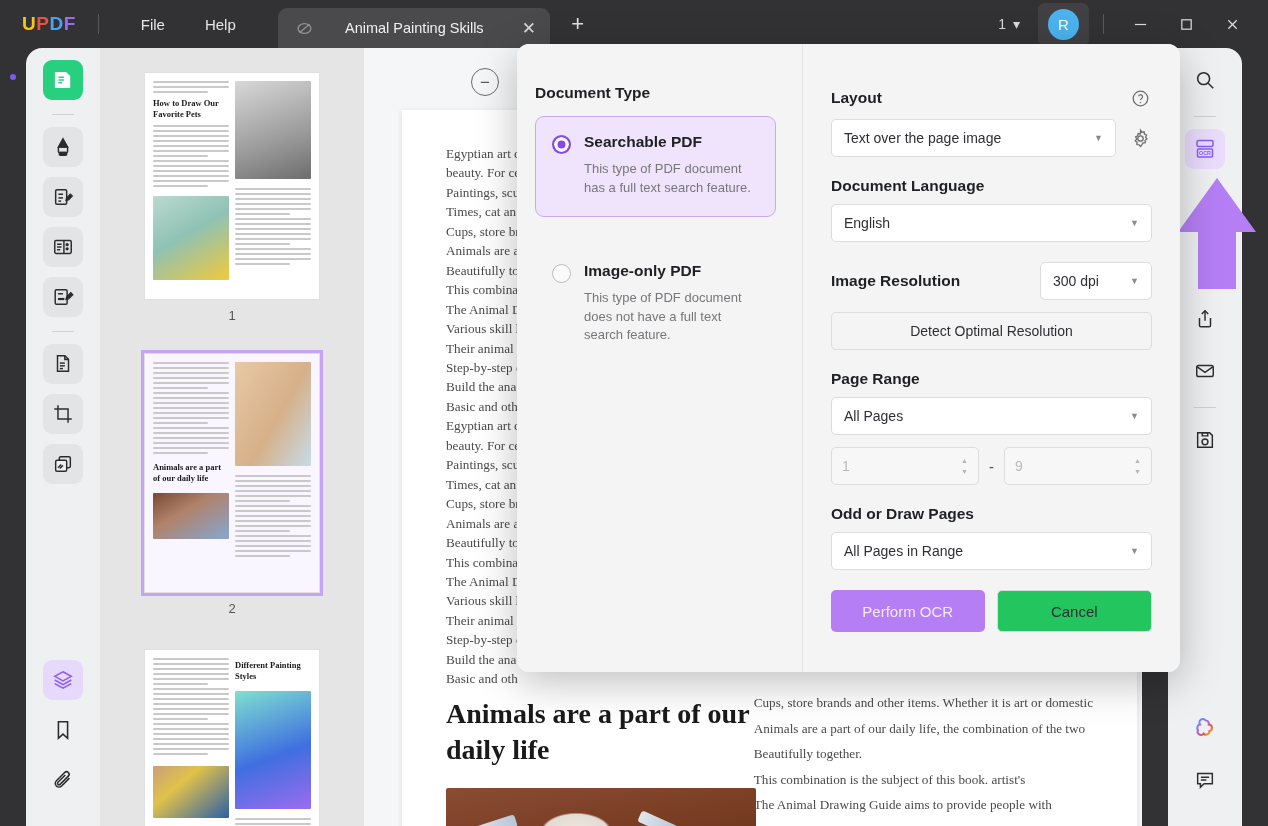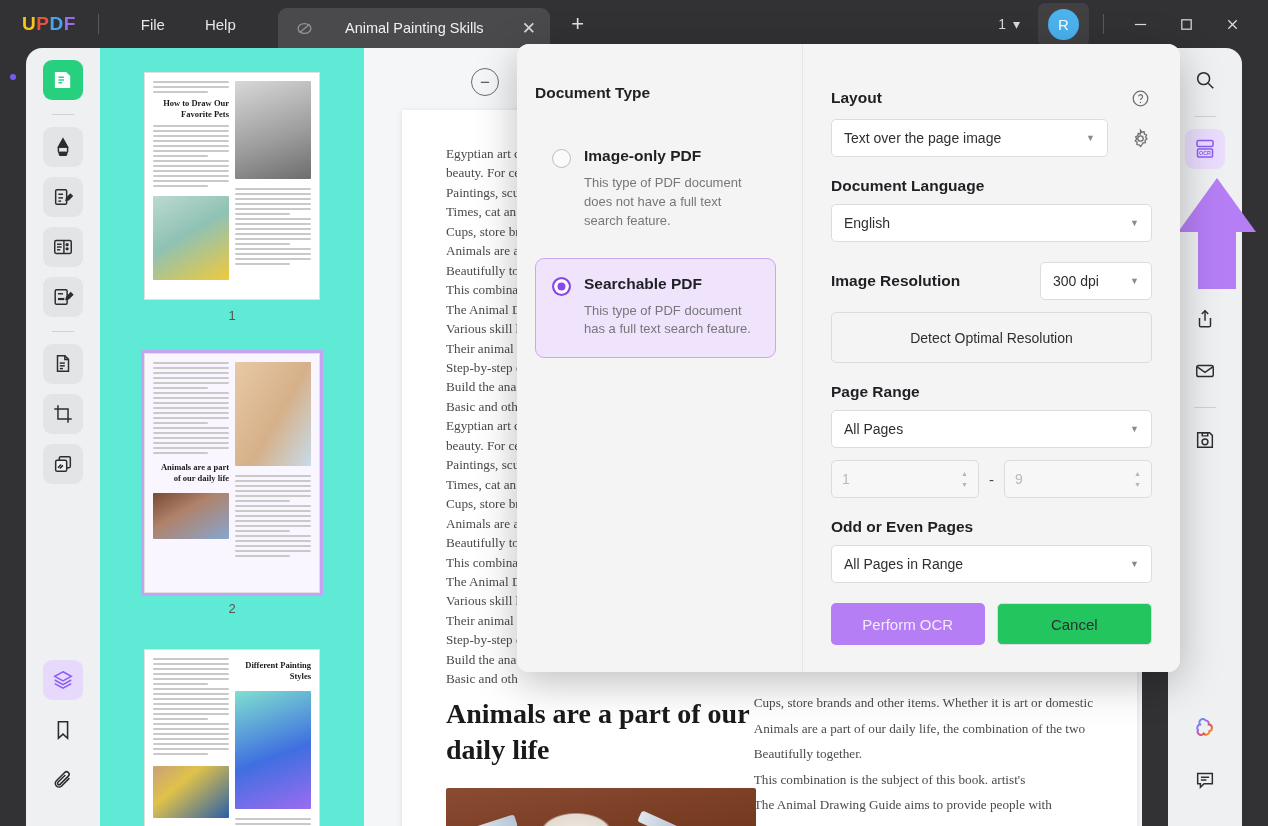--- a/index.html
+++ b/index.html
@@ -125,24 +125,23 @@
   }
   .tool.active-green { background: #27d07f; color: #fff; }
   .tool.active-purple { background: #e6d9fb; color: #8b5cf6; }
   .tool-sep { width: 22px; height: 1px; background: #cfd2d5; margin: 4px 0 12px; }
   .spacer { flex: 1; }
 
   
   .thumbs {
     position: absolute; left: 100px; top: 48px;
     width: 264px; height: 778px;
-    background: #5eead4;
+    background: #e5e5e5;
     overflow: hidden;
     z-index: 20;
-    text-align: right;
   }
   .thumb-item {
     position: absolute; left: 0; width: 264px;
     display: flex; flex-direction: column; align-items: center;
   }
   .thumb-page {
     width: 176px; background: #fff;
     border: 1px solid #e0e0e0;
     position: relative; overflow: hidden;
   }
@@ -306,21 +305,21 @@
     width: 24px; height: 24px; flex-shrink: 0;
     display: flex; align-items: center; justify-content: center;
     color: #6d6d6d;
   }
   .res-row {
     display: flex; align-items: center; justify-content: space-between;
     margin-bottom: 12px;
   }
   .res-select { width: 112px; }
   .btn-outline {
-    height: 51px; width: 100%;
+    height: 38px; width: 100%;
     background: #f4f4f4; border: 1px solid #dcdcdc;
     border-radius: 5px; font-size: 14px; color: #2e2f33;
     display: flex; align-items: center; justify-content: center;
   }
   .spin-row { display: flex; align-items: center; gap: 10px; margin: 12px 0 0; }
   .spin {
     flex: 1; height: 38px; background: #f7f7f7;
     border: 1px solid #dcdcdc; border-radius: 5px;
     display: flex; align-items: center; padding: 0 10px;
     font-size: 14px; color: #b9b9b9;
@@ -761,50 +760,50 @@
 
   <svg class="arrow-anno" viewBox="0 0 82 115">
     <path d="M41 2 L80 56 L60 56 L60 113 L22 113 L22 56 L2 56 Z" fill="#b57ef5"></path>
   </svg>
 
   <div class="ocr-dialog">
 
     <div class="dlg-left">
       <div class="sec-title">Document Type</div>
 
+      <div class="radio-card sel">
+        <div class="rdo on"></div>
+        <div>
+          <div class="rc-title">Searchable PDF</div>
+          <div class="rc-desc">This type of PDF document has a full text search feature.</div>
+        </div>
+      </div>
+
       <div class="radio-card unsel" style="margin-top:28px">
         <div class="rdo off"></div>
         <div>
           <div class="rc-title">Image-only PDF</div>
           <div class="rc-desc">This type of PDF document does not have a full text search feature.</div>
-        </div>
-      </div>
-
-      <div class="radio-card sel">
-        <div class="rdo on"></div>
-        <div>
-          <div class="rc-title">Searchable PDF</div>
-          <div class="rc-desc">This type of PDF document has a full text search feature.</div>
         </div>
       </div>
     </div>
 
     <div class="dlg-right">
 
       <div class="row-head" style="margin-bottom:9px">
         <div class="fld-label" style="margin:0">Layout</div>
         <div class="help">
           <svg width="19" height="19" viewBox="0 0 24 24" fill="none" stroke="#6d6d6d" stroke-width="1.6">
             <circle cx="12" cy="12" r="9.2"></circle>
             <path d="M9.6 9.4a2.5 2.5 0 114.4 1.9c-.9.9-2 1.3-2 2.6" stroke-width="1.5"></path>
             <circle cx="12" cy="17" r=".95" fill="#6d6d6d" stroke="none"></circle>
           </svg>
         </div>
       </div>
-      <div style="display:flex;align-items:center;gap:20px" class="mb20">
+      <div style="display:flex;align-items:center;gap:12px" class="mb20">
         <div class="select" style="flex:1">
           <span>Text over the page image</span>
           <span class="caret">▼</span>
         </div>
         <div class="gear">
           <svg width="21" height="21" viewBox="0 0 24 24" fill="none" stroke="#6d6d6d" stroke-width="1.5">
             <circle cx="12" cy="12" r="3.1"></circle>
             <path d="M12 2.6l1.5 2.2 2.6-.5.4 2.6 2.4 1.1-1.1 2.4 1.6 2.1-2.1 1.6.2 2.6-2.6.3-1.4 2.2L12 21l-1.5-1.8-2.6-.3.2-2.6-2.1-1.6 1.6-2.1L6.5 10l2.4-1.1.4-2.6 2.6.5z"></path>
           </svg>
         </div>
@@ -842,21 +841,21 @@
         <div class="dash">-</div>
         <div class="spin">
           <span>9</span>
           <span class="arrows">
             <span>▲</span>
             <span>▼</span>
           </span>
         </div>
       </div>
 
-      <div class="fld-label">Odd or Even Pages</div>
+      <div class="fld-label">Odd or Draw Pages</div>
       <div class="select">
         <span>All Pages in Range</span>
         <span class="caret">▼</span>
       </div>
 
       <div class="dlg-actions">
         <div class="btn-primary">Perform OCR</div>
         <div class="btn-secondary">Cancel</div>
       </div>
     </div>

